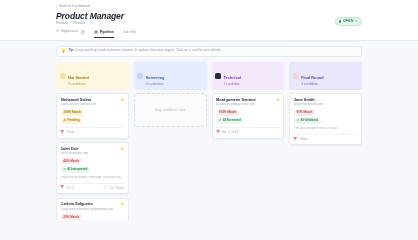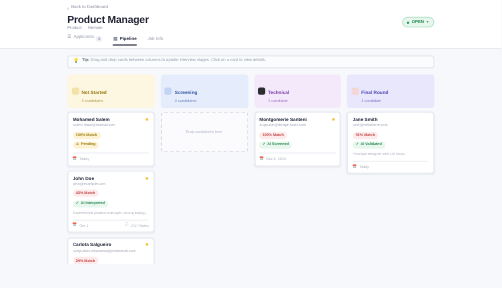--- a/index.html
+++ b/index.html
@@ -18,21 +18,21 @@
     padding: 5px 56px 0 56px;
     height: 41px;
     position: relative;
   }
   .back-link {
     display: flex; align-items: center; gap: 2px;
     font-size: 3.6px; color: #8b90a0; line-height: 1;
     margin-bottom: 2.5px;
   }
   .back-arrow { font-size: 4px; color: #8b90a0; line-height: 1; }
-  .title-row { display: flex; align-items: center; justify-content: space-between; }
+  .title-row { display: flex; align-items: flex-end; justify-content: space-between; font-style: italic; }
   .page-title {
     font-size: 8.6px; font-weight: bold; color: #1d2030;
     letter-spacing: -0.15px; line-height: 1.1;
   }
   .page-sub {
     font-size: 3.5px; color: #9096a6; margin-top: 1.5px; line-height: 1;
     display: flex; align-items: center; gap: 2px;
   }
   .dot-sep { color: #c3c7d2; }
 

